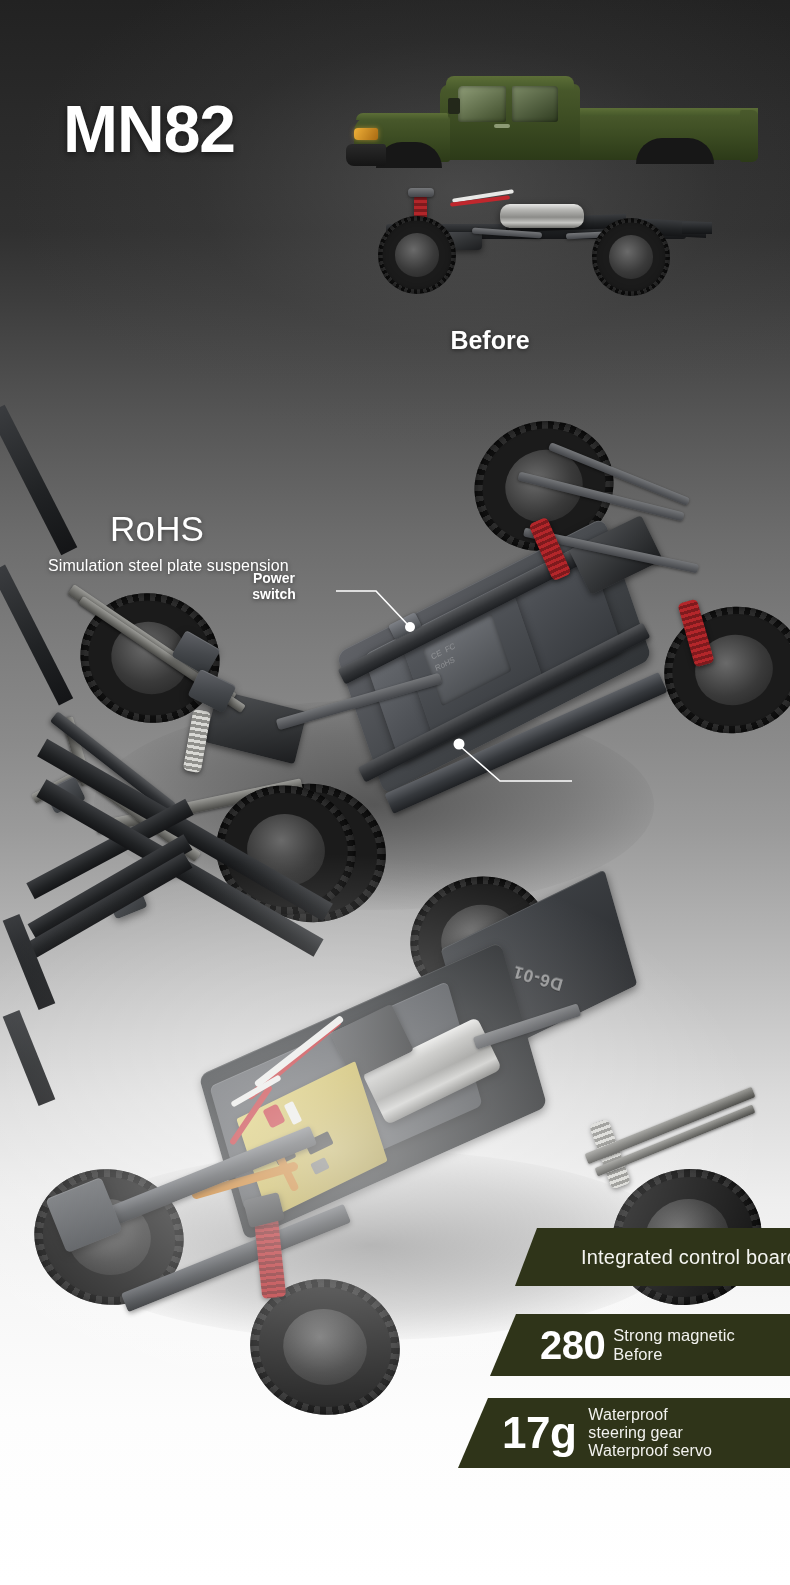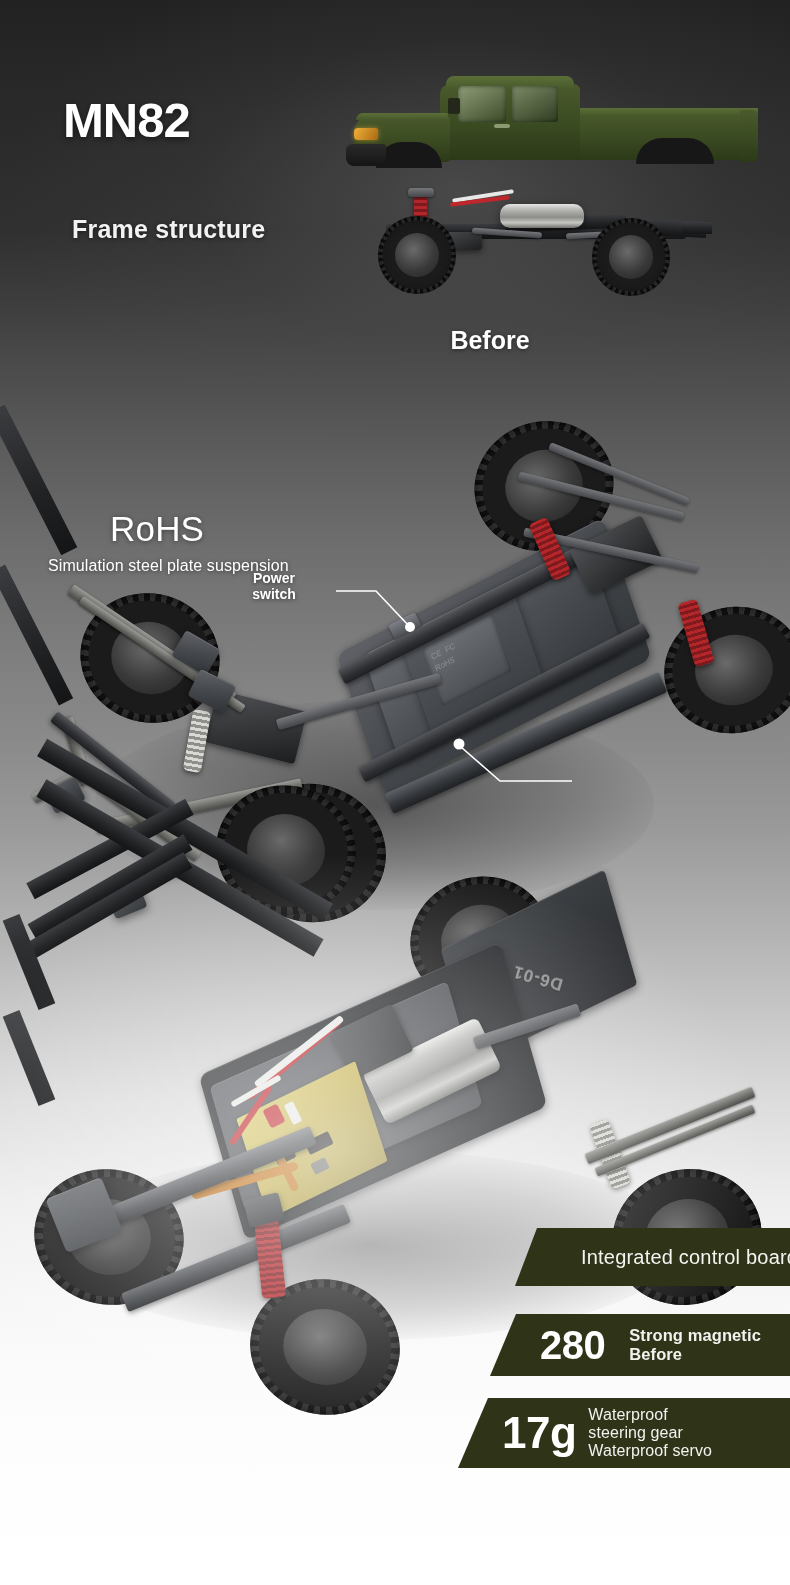--- a/index.html
+++ b/index.html
@@ -43,21 +43,21 @@
   #vignette-bottom {
     position:absolute; left:0; top:780px; width:790px; height:805px;
     background:radial-gradient(ellipse 560px 380px at 42% 46%,
       rgba(255,255,255,0.55) 0%, rgba(255,255,255,0.20) 48%, rgba(255,255,255,0) 78%);
     pointer-events:none;
   }
 
   
   #hdr-title {
     position:absolute; left:63px; top:96px;
-    font-size:49px; font-weight:bold; color:#ffffff;
+    font-size:66px; font-weight:bold; color:#ffffff;
     letter-spacing:-1px; line-height:1;
     text-shadow:0 2px 6px rgba(0,0,0,0.55);
   }
   #hdr-sub {
     position:absolute; left:72px; top:215px;
     font-size:25px; font-weight:bold; color:#f2f2f2;
     letter-spacing:0.2px;
     text-shadow:0 1px 4px rgba(0,0,0,0.5);
   }
 
@@ -208,21 +208,21 @@
   .banner-num {
     font-size:40px; font-weight:bold; color:#ffffff; line-height:1;
     letter-spacing:-0.5px;
   }
   .banner-desc {
     font-size:16.5px; color:#f2f2ee; line-height:1.14; letter-spacing:0.1px;
     white-space:nowrap;
   }
   #banner-0 .banner-label { margin-left:66px; }
   #banner-1 .banner-num { margin-left:50px; }
-  #banner-1 .banner-desc { margin-left:24px;font-weight:bold; }
+  #banner-1 .banner-desc { margin-left:8px; }
   #banner-2 .banner-num { margin-left:44px; font-size:44px; }
   #banner-2 .banner-desc { margin-left:12px; font-size:16px; }
 </style>
 </head>
 <body>
 
 <div id="page">
 
   <div id="vignette-top"></div>
 
@@ -444,21 +444,20 @@
   <svg id="leaders" viewBox="0 0 790 1585">
 
     <polyline points="336,591 376,591 409,626" fill="none" stroke="#ffffff" stroke-width="1.6"></polyline>
     <circle cx="410" cy="627" r="5" fill="#ffffff"></circle>
 
     <circle cx="459" cy="744" r="5.5" fill="#ffffff"></circle>
     <polyline points="461,747 500,781 572,781" fill="none" stroke="#ffffff" stroke-width="1.6"></polyline>
   </svg>
 
   <div id="hdr-title">MN82</div>
-  <div id="hdr-sub">Frame structure</div>
 
   <div id="before-title">Before</div>
 
   <div id="after-title">RoHS</div>
   <div id="after-sub">Simulation steel plate suspension</div>
 
   <div class="callout-text" id="callout-power">
     <div>Power</div>
     <div>switch</div>
   </div>

